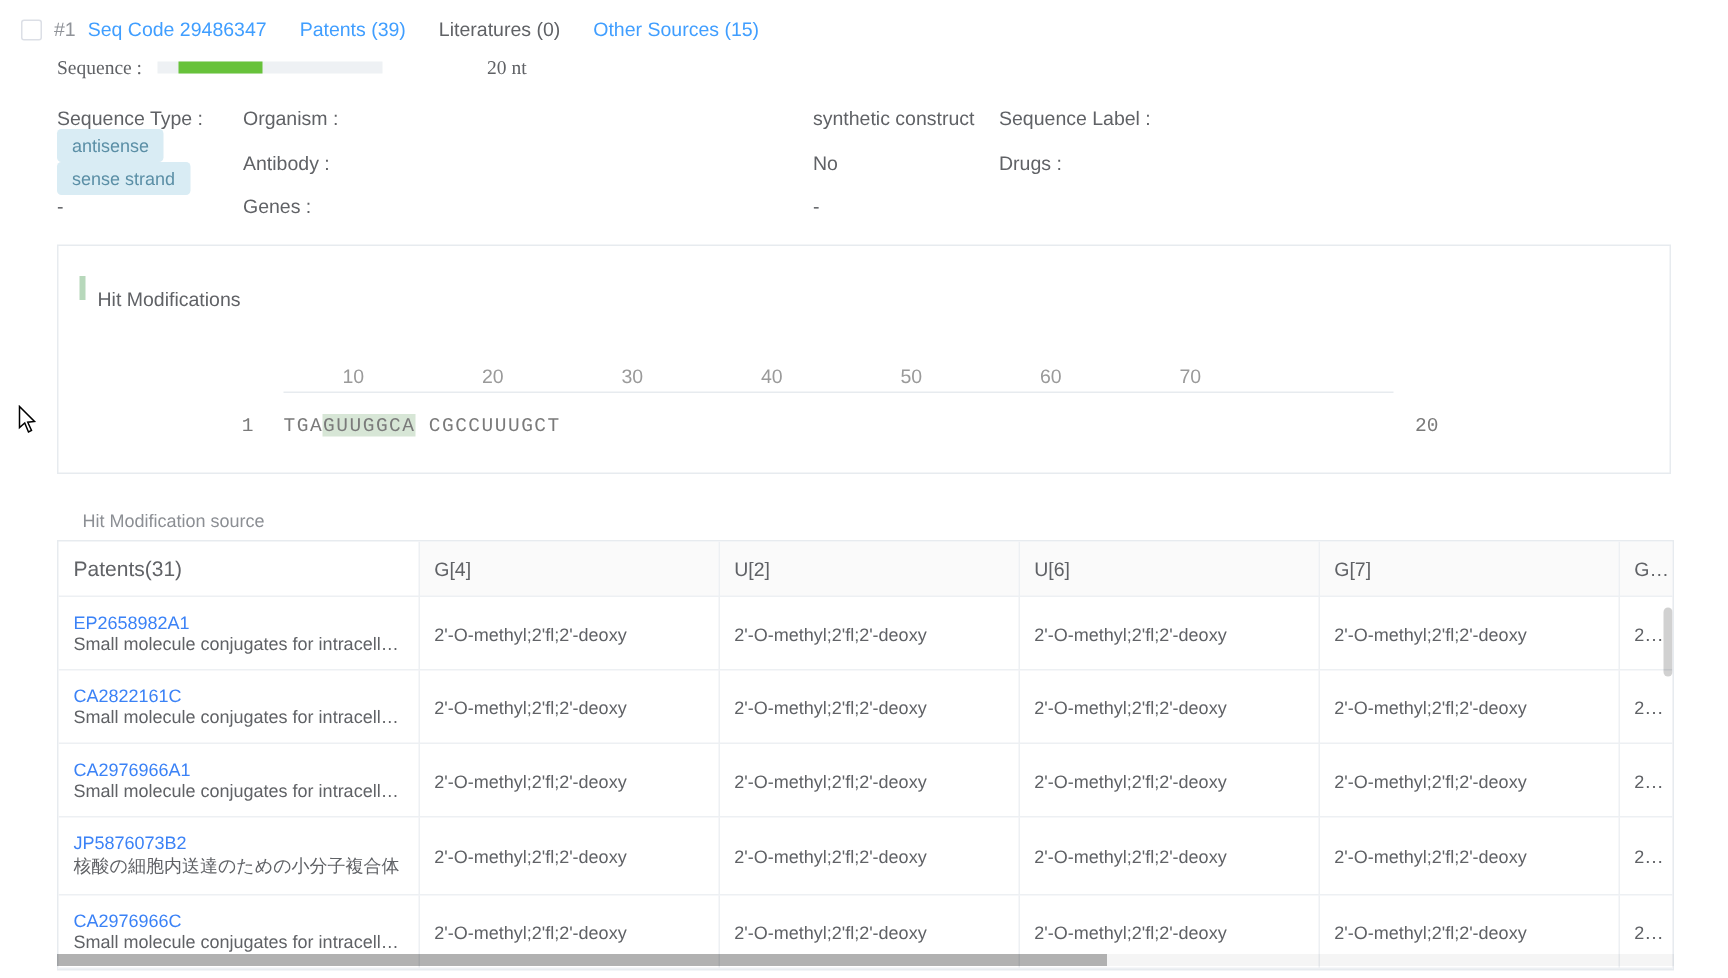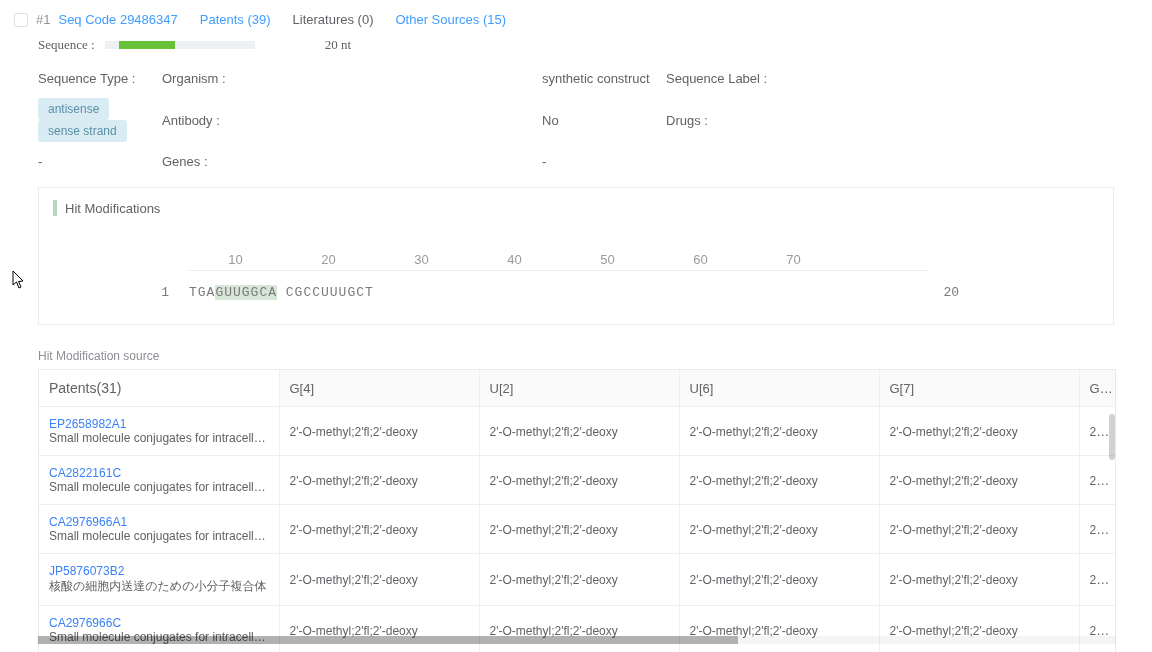--- a/index.html
+++ b/index.html
@@ -41,21 +41,20 @@
   .bar-wrap {
     width: 150px; height: 8px; background: #eef1f4; position: relative;
   }
   .bar-fill {
     position: absolute; left: 14px; top: 0; height: 8px; width: 56px; background: #67c23a;
   }
   .nt-count { margin-left: 60px; }
   .meta-grid {
     display: grid;
     grid-template-columns: 124px 380px 124px 300px;
-    row-gap: 12px;
     padding: 0 38px 18px;
     align-items: center;
   }
   .meta-key { color: #606266; }
   .meta-val { color: #606266; }
   .tagchip {
     display: inline-block;
     background: #d9ecf4;
     color: #5b8fa6;
     padding: 4px 10px;
@@ -63,21 +62,21 @@
     margin-right: 6px;
     font-size: 12px;
   }
   .mod-box {
     margin: 0 38px 24px;
     border: 1px solid #e7ebef;
     padding: 12px 14px 24px;
   }
   .mod-title-wrap { display: flex; align-items: center; gap: 8px; }
   .mod-bar { width: 4px; height: 16px; background: #b7d8bb; }
-  .mod-title { color: #606266; }
+  .mod-title { color: #606266; margin-top: 16px; }
   .ruler-row {
     display: flex;
     margin-top: 36px;
     padding-left: 136px;
     position: relative;
   }
   .ruler-line {
     position: absolute;
     left: 136px; right: 170px; top: 18px;
     height: 1px; background: #e7ebef;
@@ -88,21 +87,21 @@
     align-items: center;
     margin-top: 18px;
     font-family: "Courier New", monospace;
     color: #7a7a7a;
     font-size: 13px;
   }
   .seqline-idx { width: 136px; text-align: right; padding-right: 20px; }
   .seqline-seq { letter-spacing: 1px; }
   .seqline-seq .hl { background: #d7e6d6; }
   .seqline-end { margin-left: auto; padding-right: 140px; }
-  .src-title { padding: 0 38px 6px; color: #8c8f94; font-size: 12px; }
+  .src-title { padding: 0 55px 6px; color: #8c8f94; font-size: 12px; }
   .table-wrap {
     margin: 0 38px;
     border: 1px solid #e7ebef;
     overflow: hidden;
     position: relative;
     width: 1078px;
   }
   .tbl { border-collapse: collapse; width: 100%; table-layout: fixed; }
   .tbl th, .tbl td {
     border-right: 1px solid #edf0f3;

